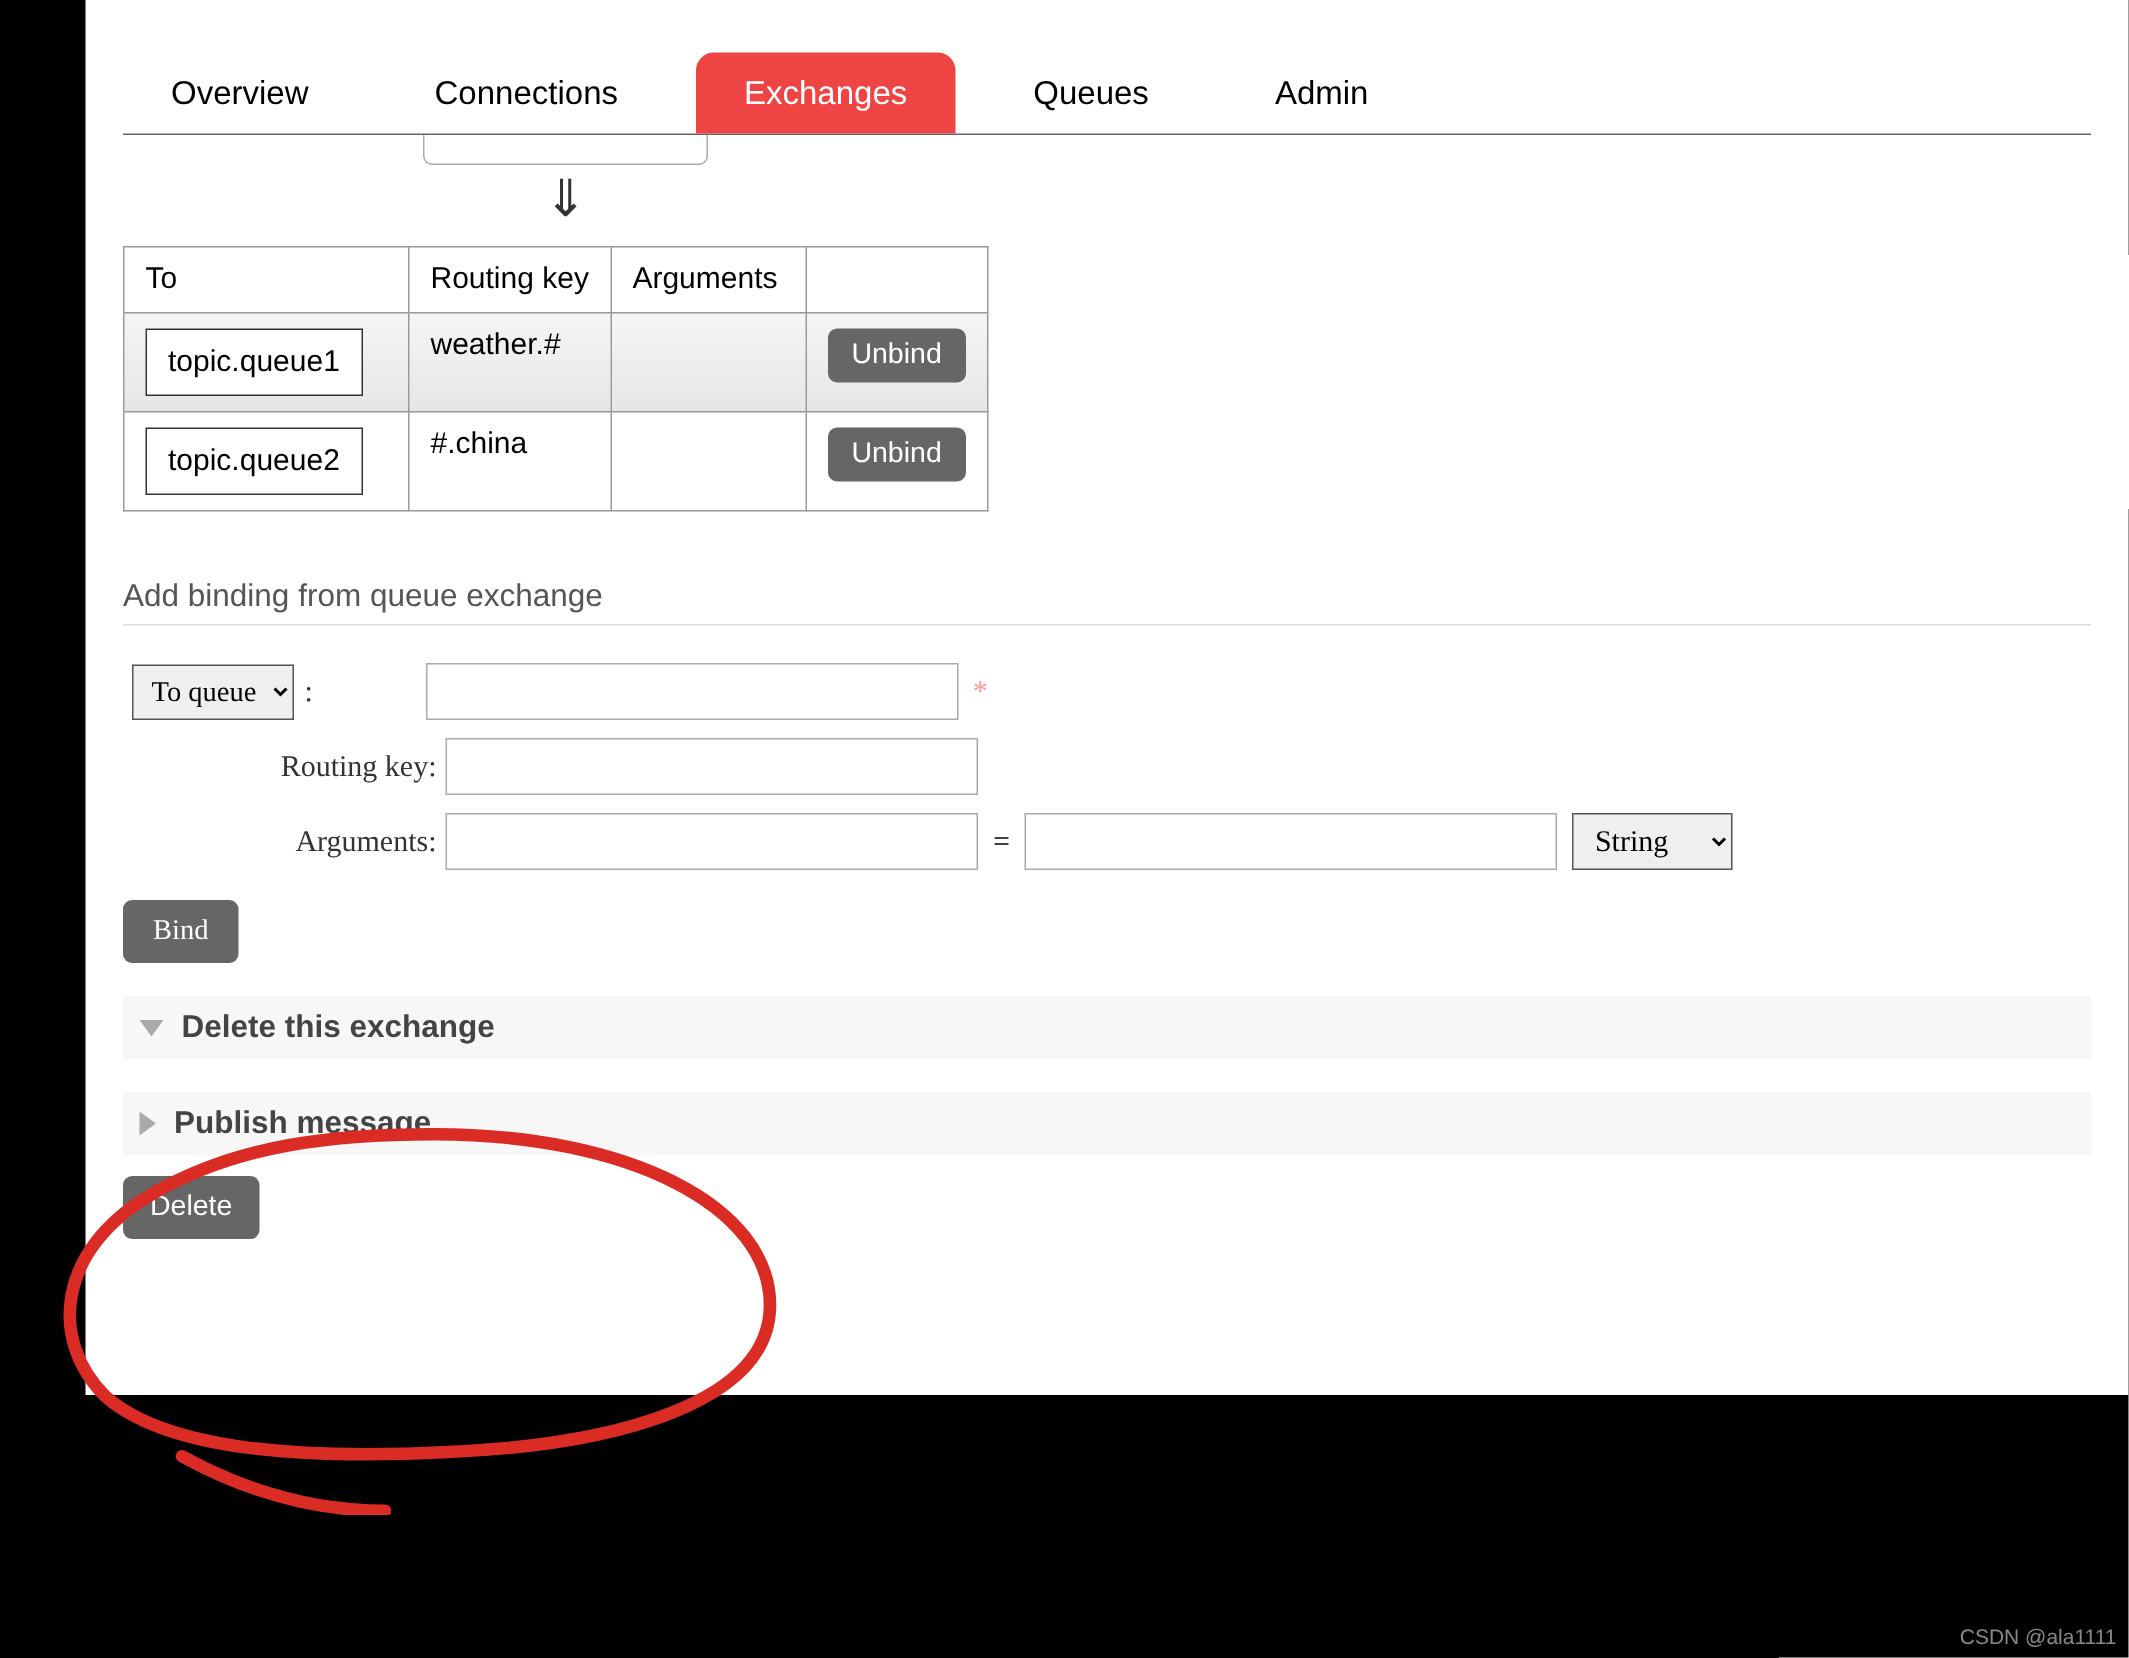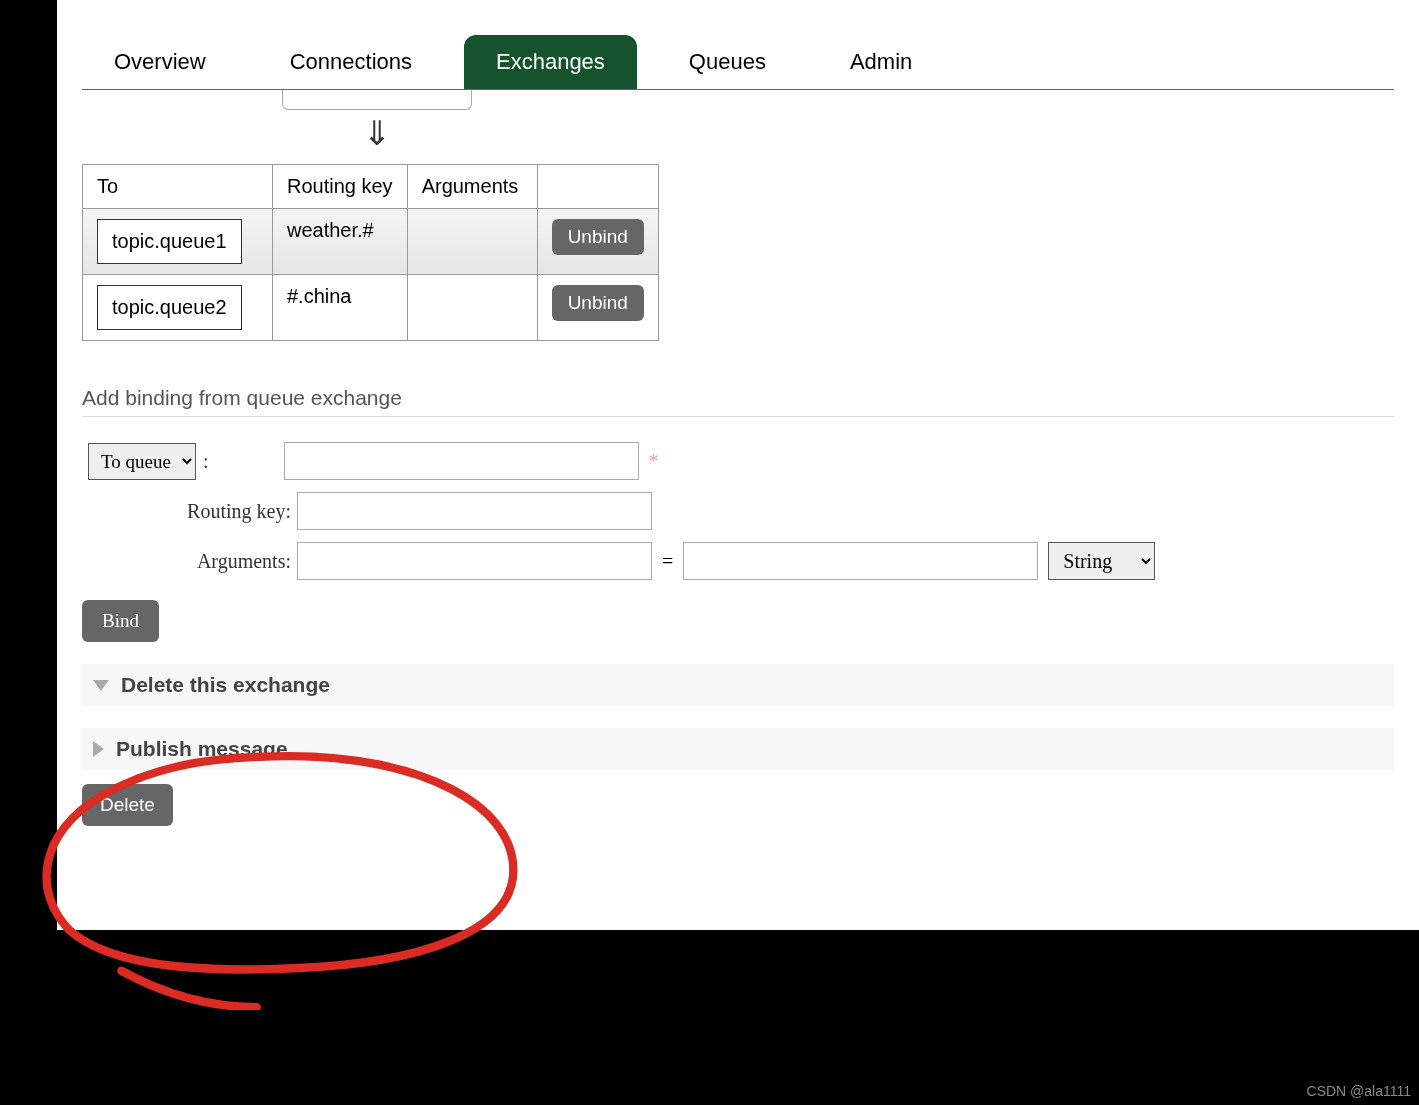--- a/index.html
+++ b/index.html
@@ -33,21 +33,21 @@
     .tab {
       padding: 14px 32px;
       font-size: 22px;
       font-weight: normal;
       color: #000;
       cursor: pointer;
       border-radius: 12px 12px 0 0;
       margin-right: 20px;
     }
     .tab.active {
-      background: #14532d;
+      background: #ef4444;
       color: #fff;
     }
     .content {
       padding: 0 25px 15px 25px;
     }
     .source-stub {
       margin-left: 200px;
       width: 190px;
       height: 20px;
       border: 1px solid #aaa;

